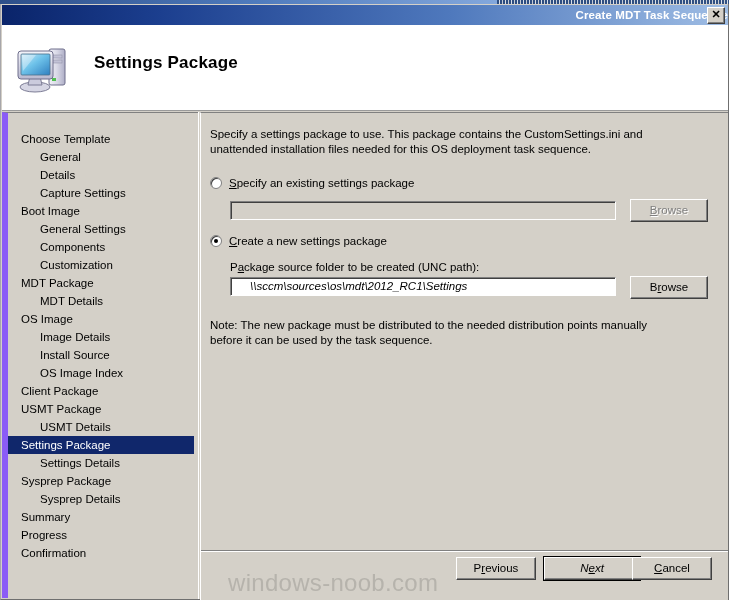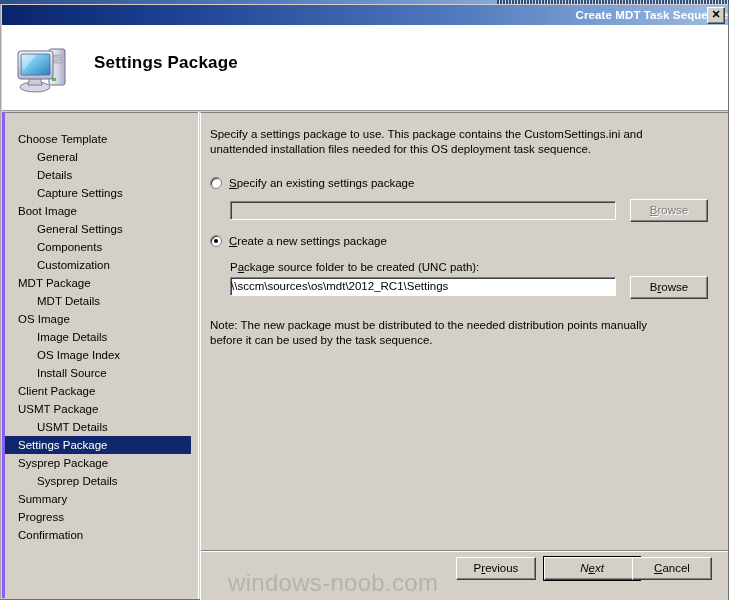--- a/index.html
+++ b/index.html
@@ -115,21 +115,21 @@
     width: 197px;
     height: 487px;
     background: #d4d0c8;
     border-right: 1px solid #ffffff;
     box-sizing: border-box;
   }
   #sidebar-inner {
     position: absolute;
     left: 0; top: 0;
     width: 196px; height: 486px;
-    border-left: 3px solid #8b5cf6;
+    border-left: 6px solid #8b5cf6;
     border-top: 1px solid #808080;
     box-sizing: border-box;
     padding-top: 17px;
   }
   .tree-item {
     height: 18px;
     line-height: 18px;
     font-size: 11.5px;
     color: #000;
     white-space: nowrap;
@@ -207,24 +207,25 @@
     height: 19px;
     background: #ffffff;
     border-top: 1px solid #808080;
     border-left: 1px solid #808080;
     border-right: 1px solid #ffffff;
     border-bottom: 1px solid #ffffff;
     box-shadow: inset 1px 1px 0 #404040;
     box-sizing: border-box;
     font-size: 11.5px;
     line-height: 17px;
-    padding-left: 0;
+    padding-left: 19px;
     color: #000;
     overflow: hidden;
     white-space: nowrap;
+    font-style: italic;
   }
   .textbox.disabled {
     background: #d4d0c8;
   }
 
   .btn {
     position: absolute;
     height: 23px;
     background: #d4d0c8;
     border-top: 1px solid #ffffff;
@@ -334,26 +335,27 @@
         <div class="tree-item level2">Details</div>
         <div class="tree-item level2">Capture Settings</div>
         <div class="tree-item level1">Boot Image</div>
         <div class="tree-item level2">General Settings</div>
         <div class="tree-item level2">Components</div>
         <div class="tree-item level2">Customization</div>
         <div class="tree-item level1">MDT Package</div>
         <div class="tree-item level2">MDT Details</div>
         <div class="tree-item level1">OS Image</div>
         <div class="tree-item level2">Image Details</div>
+        <div class="tree-item level2">Install Source</div>
         <div class="tree-item level2">OS Image Index</div>
-        <div class="tree-item level2">Install Source</div>
         <div class="tree-item level1">Client Package</div>
         <div class="tree-item level1">USMT Package</div>
         <div class="tree-item level2">USMT Details</div>
         <div class="tree-item level1 selected" style="background: rgb(16, 39, 107);">Settings Package</div>
+        <div class="tree-item level2">Settings Details</div>
         <div class="tree-item level1">Sysprep Package</div>
         <div class="tree-item level2">Sysprep Details</div>
         <div class="tree-item level1">Summary</div>
         <div class="tree-item level1">Progress</div>
         <div class="tree-item level1">Confirmation</div>
       </div>
   </div>
 
   <div id="content">
 

